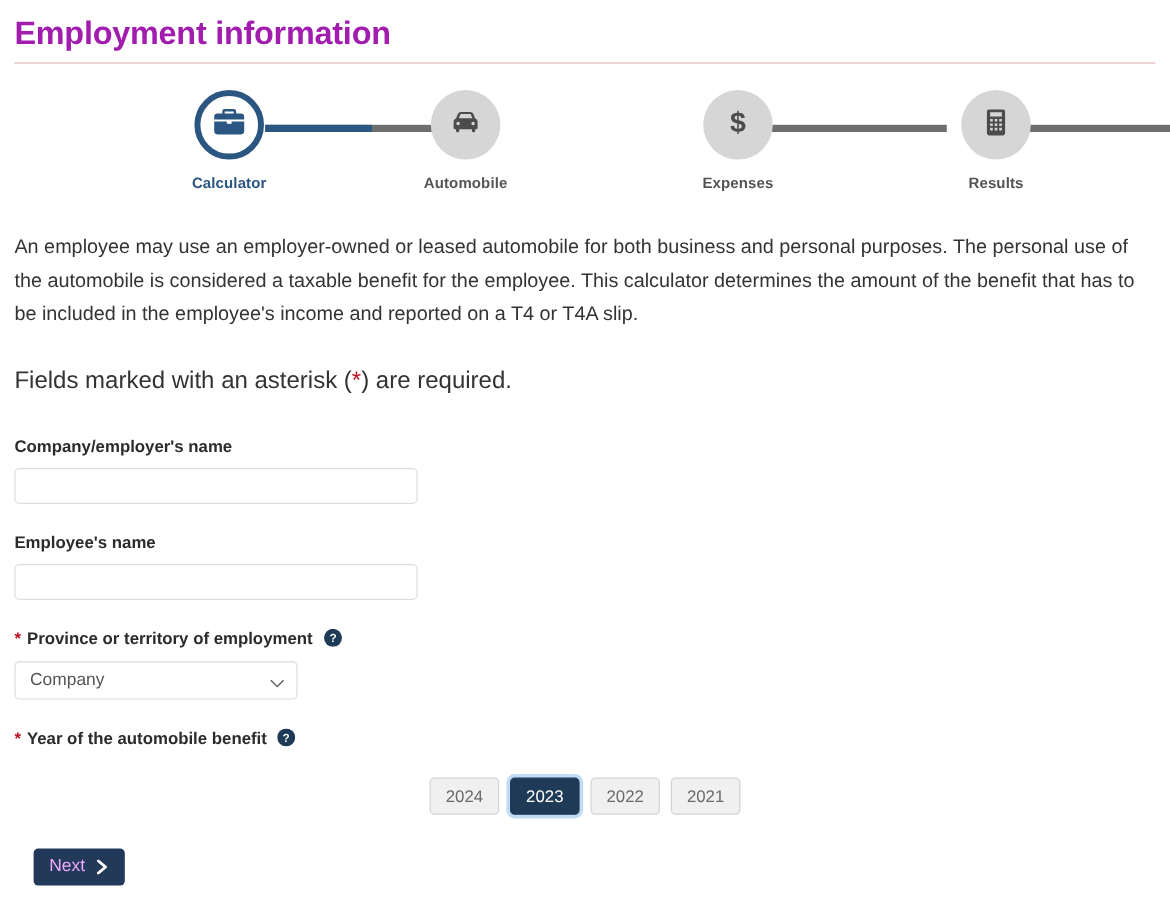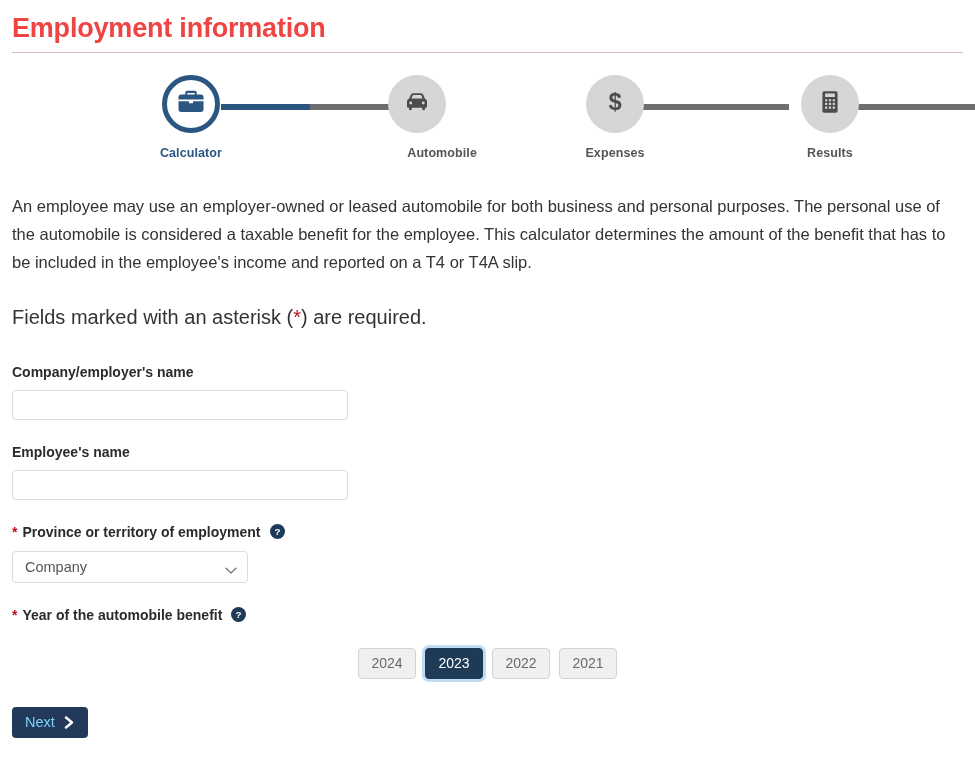--- a/index.html
+++ b/index.html
@@ -22,21 +22,21 @@
   .app-title {
     font-size: 20px;
     color: #7a7a7a;
     font-weight: 400;
     line-height: 26px;
     letter-spacing: 0.1px;
   }
   .page-title {
     font-size: 27px;
     font-weight: bold;
-    color: #ef4444;
+    color: #a21caf;
     line-height: 34px;
     margin-top: 1px;
     letter-spacing: -0.2px;
   }
   .header-rule {
     margin-top: 7px;
     border-bottom: 1px solid #e3b6b6;
     width: 100%;
   }
 
@@ -97,21 +97,21 @@
   .step-label {
     margin-top: 13px;
     font-size: 12.5px;
     font-weight: bold;
     letter-spacing: 0.1px;
   }
   .step-label.active { color: #2a5681; }
   .step-label.inactive { color: #555555; }
 
   .step-1 { left: -28px; }
-  .step-2 { left: 198px; text-align: right; }
+  .step-2 { left: 169px; }
   .step-3 { left: 396px; }
   .step-4 { left: 611px; }
 
   
   .content {
     padding: 0 12px;
   }
   .intro {
     font-size: 16.5px;
     line-height: 28px;
@@ -221,28 +221,29 @@
     font-weight: normal;
     box-shadow: 0 0 0 3px rgba(140, 190, 235, 0.55);
   }
 
   .next-btn {
     margin-top: 28px;
     height: 31px;
     background: #22395a;
     border: none;
     border-radius: 4px;
-    color: #7dd3fc;
+    color: #f0abfc;
     font-family: "Liberation Sans", sans-serif;
     font-size: 14.5px;
     display: inline-flex;
     align-items: center;
     gap: 9px;
     padding: 0 13px;
     cursor: pointer;
+    margin-left: 16px;
   }
   .next-chevron { display: inline-flex; }
 </style>
 </head>
 <body>
 
 <div class="header">
   <div class="page-title">Employment information</div>
   <div class="header-rule"></div>
 </div>

